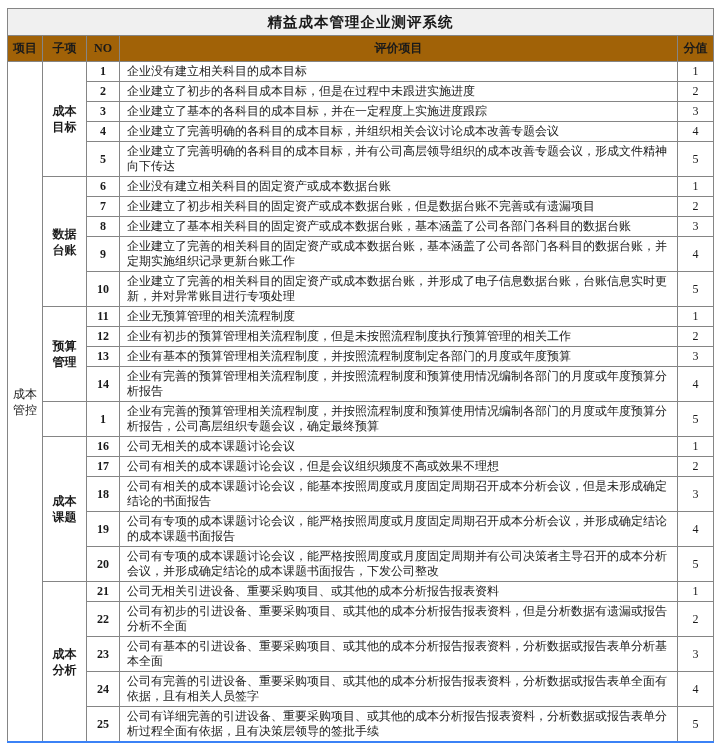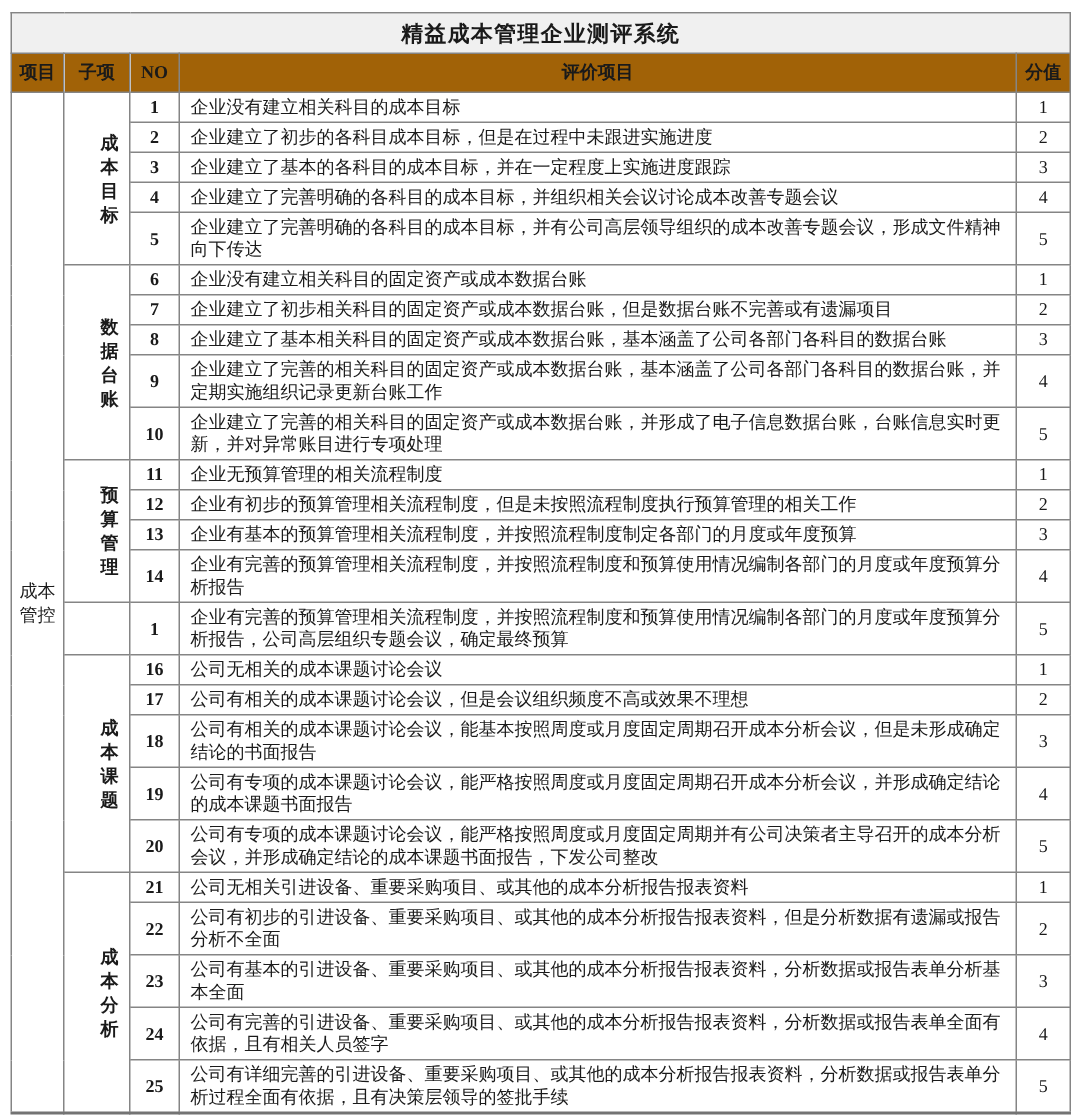--- a/index.html
+++ b/index.html
@@ -15,21 +15,21 @@
     table-layout:fixed;
     width:706px;
   }
   table.eval th, table.eval td {
     border:1px solid #858585;
     box-sizing:border-box;
     vertical-align:middle;
     overflow:hidden;
   }
   
-  table.eval { border-bottom:2px solid #737373; }
+  table.eval { border-bottom:2px solid #3b82f6; }
 
   tr.title-row th {
     height:27px;
     font-size:14.5px;
     font-weight:bold;
     text-align:center;
     background:#f0f0f0;
     letter-spacing:1px;
   }
   tr.header-row th {
@@ -47,21 +47,21 @@
 
   tbody td { height:19px; font-size:12px; }
   td.project-cell {
     text-align:right; font-weight:normal;
     line-height:16px; padding:0 5px;
     word-break:break-all;
     margin-left:25px;
   }
   td.group-cell {
     text-align:center; font-weight:bold;
-    line-height:16px; padding:0 24px;
+    line-height:16px; padding:0 9px;
     word-break:break-all;
   }
   td.no-cell   { text-align:center; font-weight:bold; }
   td.item-cell {
     text-align:left;
     padding:2px 7px;
     line-height:15px;
     word-break:break-all;
   }
   td.score-cell { text-align:center; }

